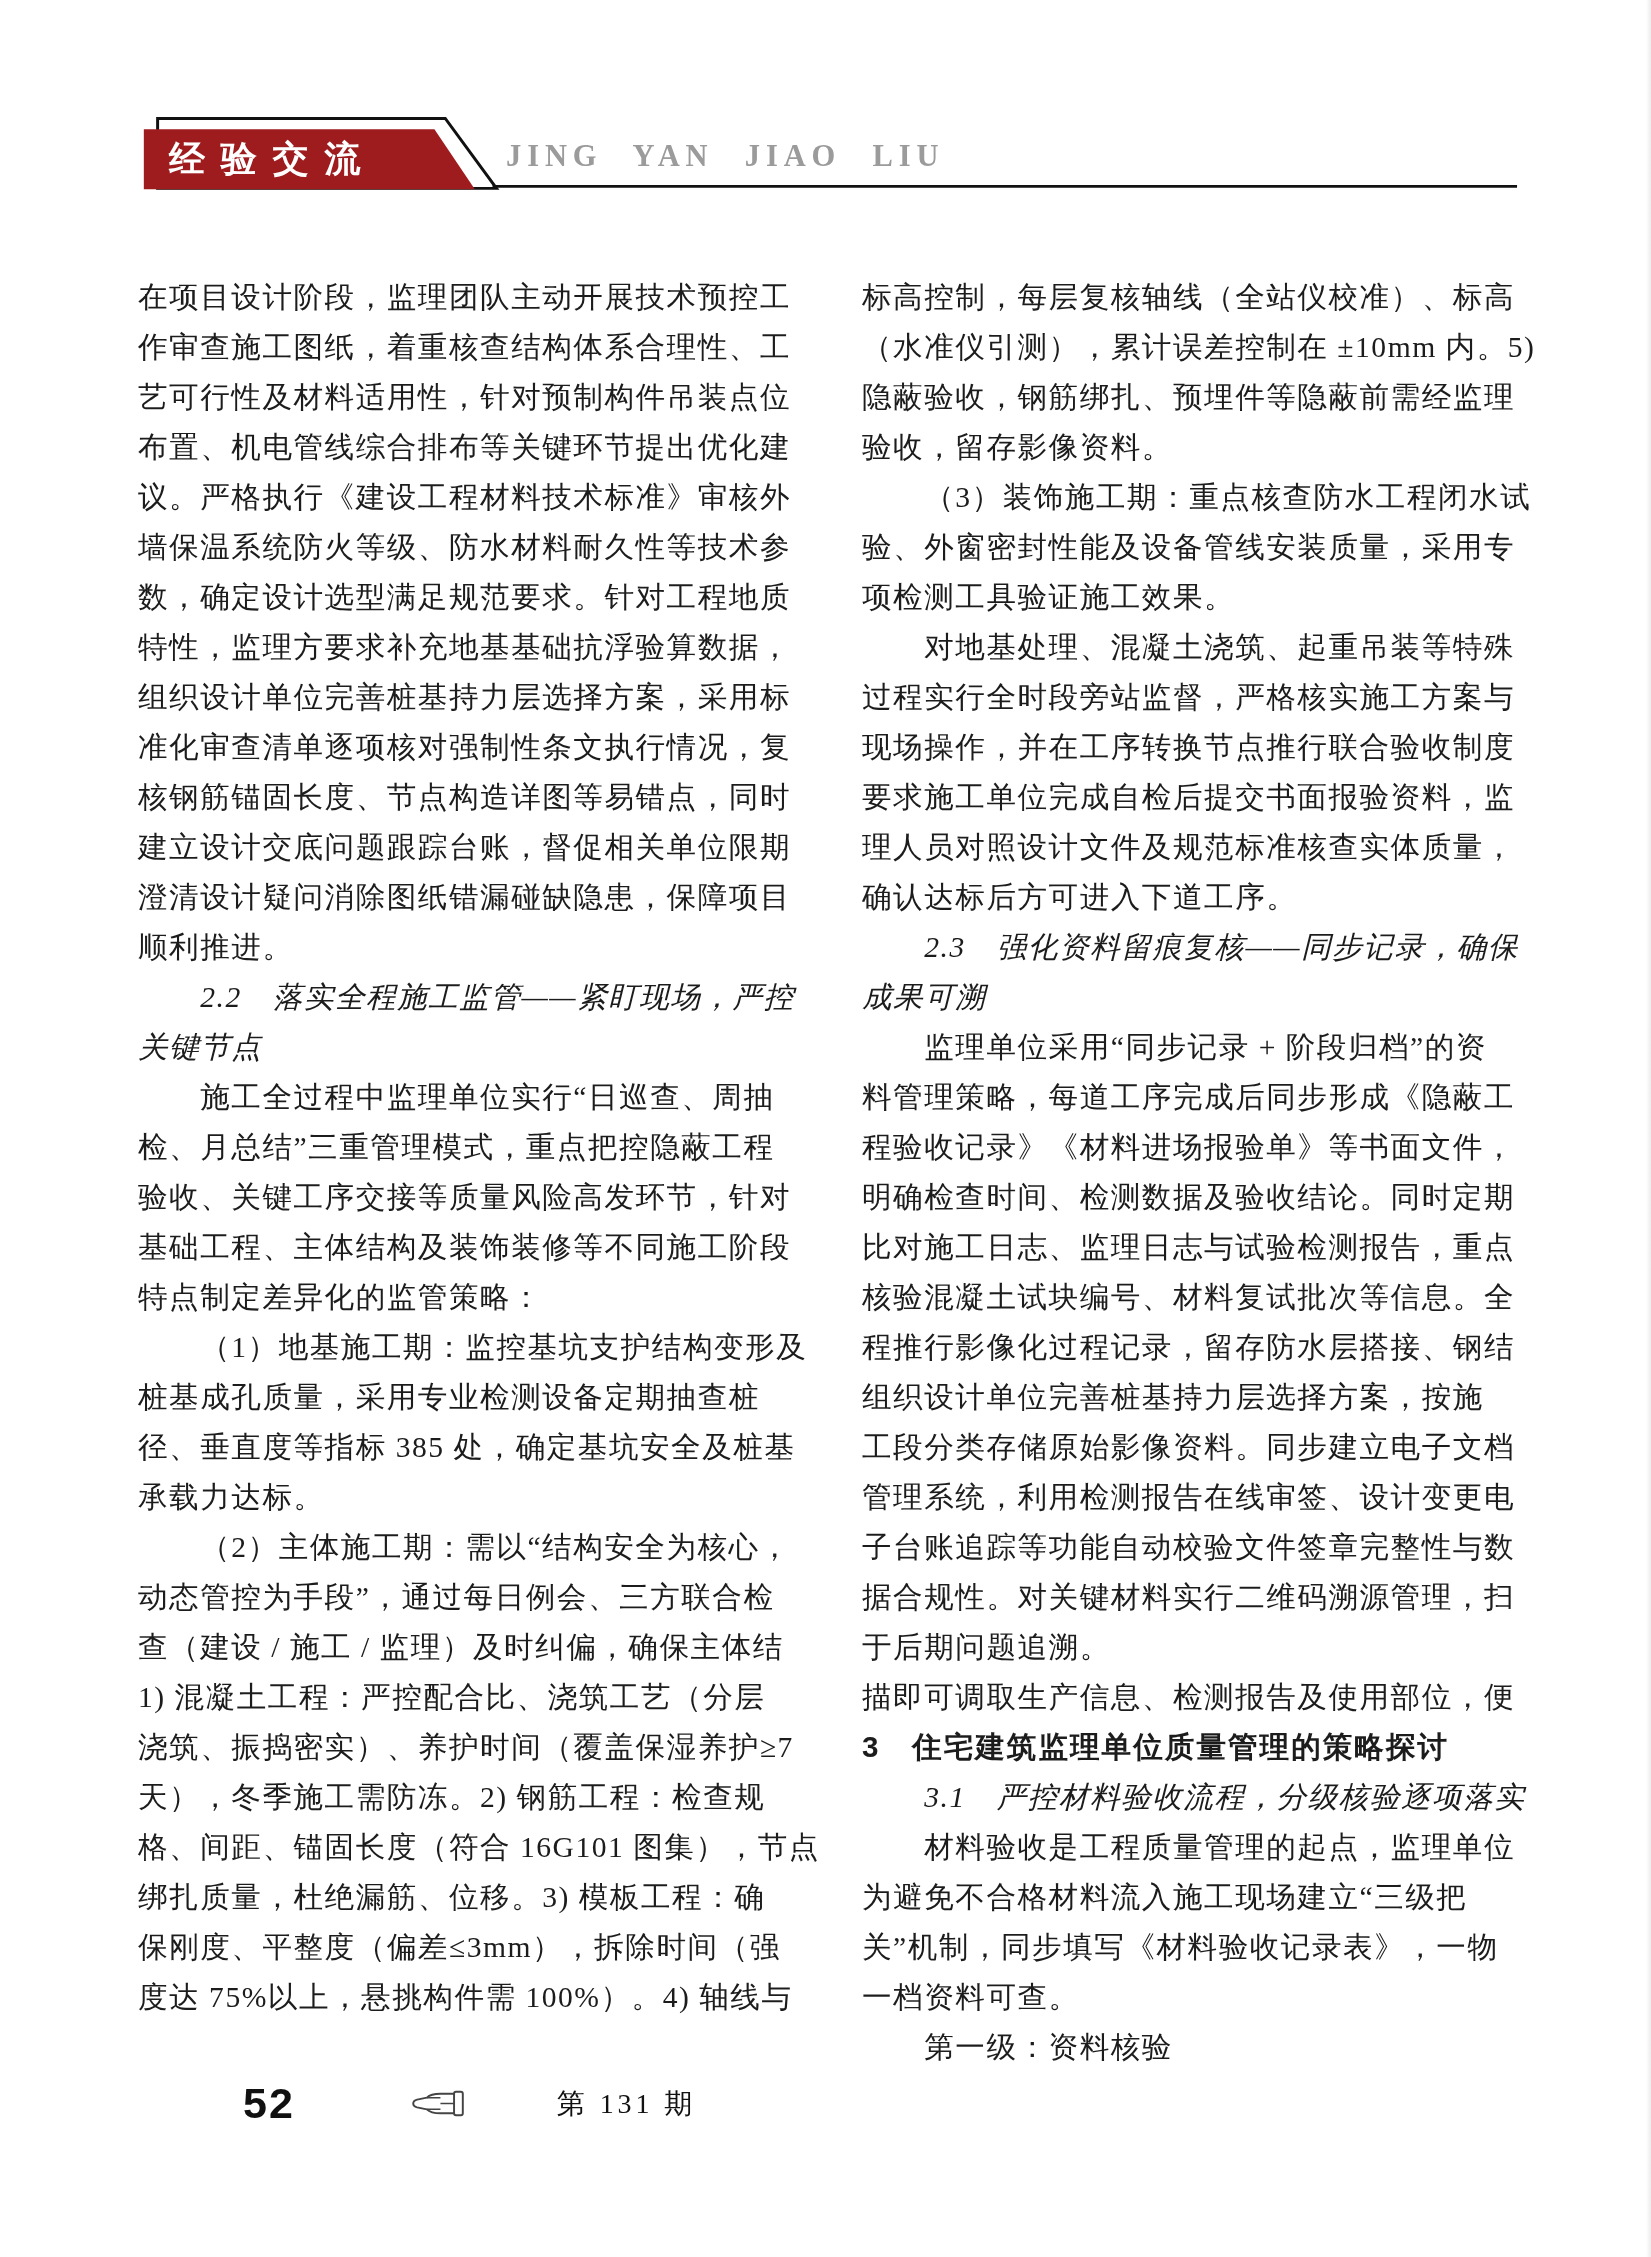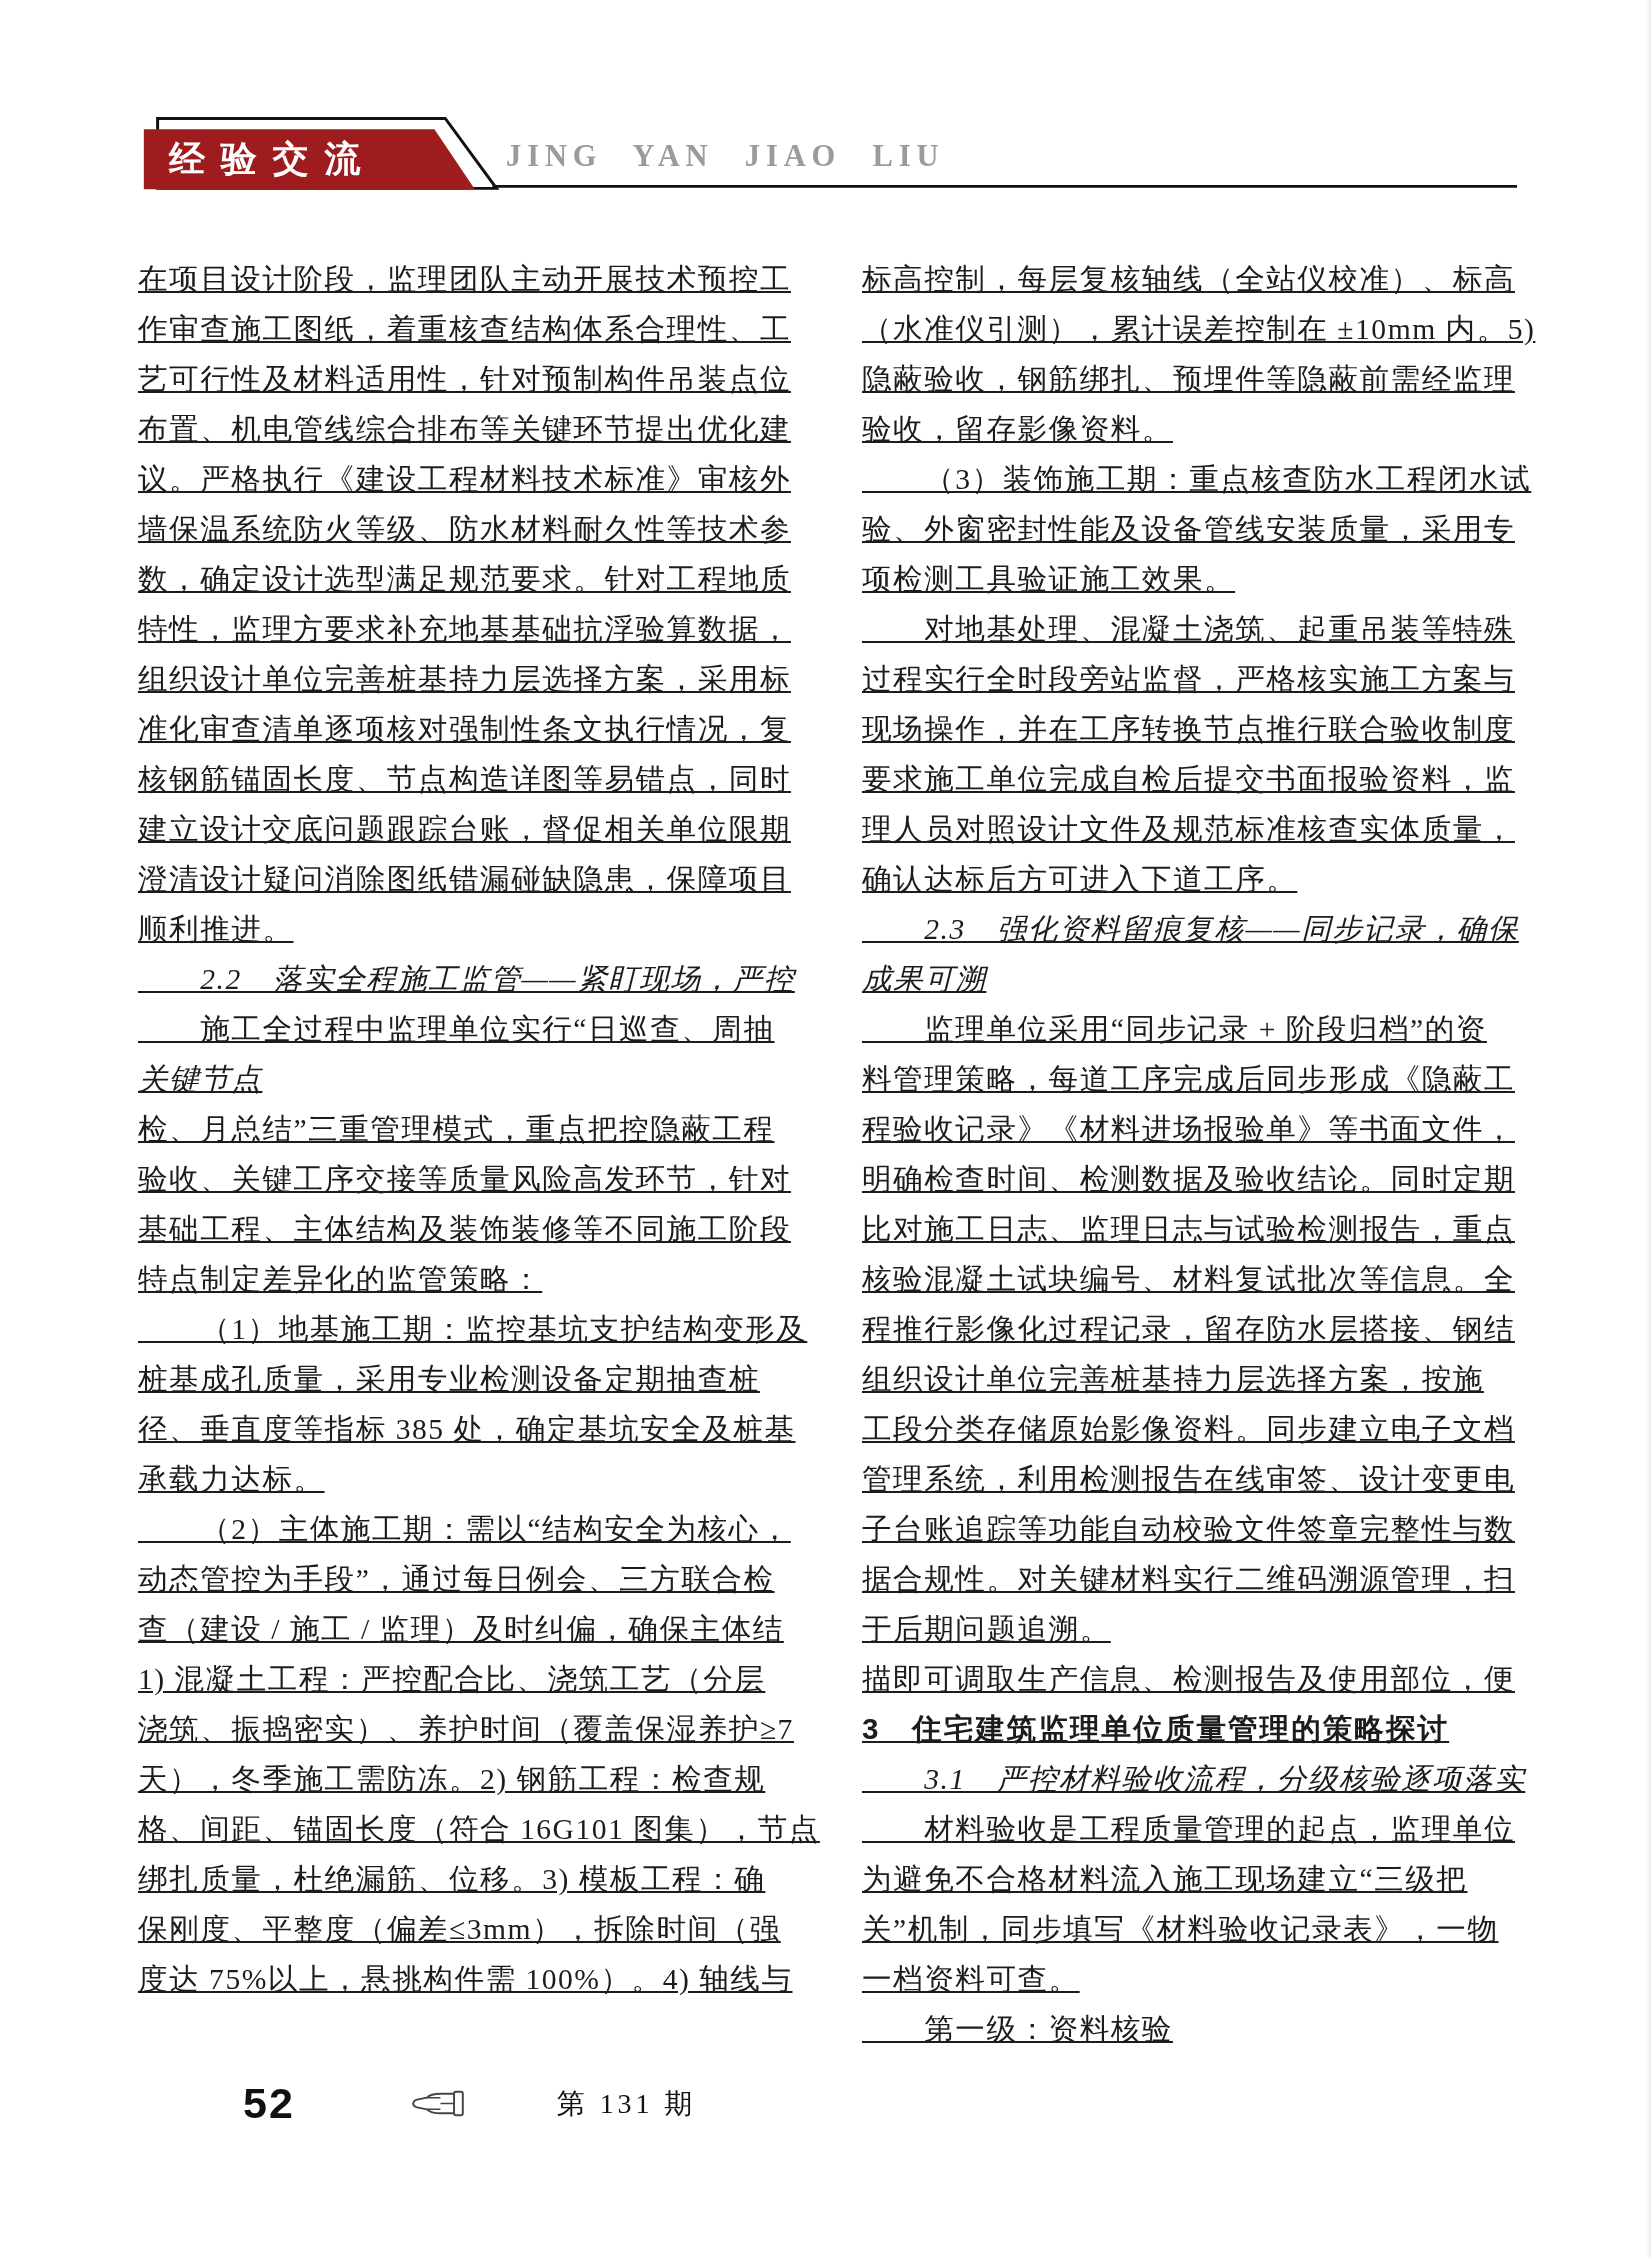--- a/index.html
+++ b/index.html
@@ -16,21 +16,21 @@
     font-weight:bold;font-size:36px;line-height:43px;color:#ffffff;
     letter-spacing:15.8px;white-space:pre;
   }
   .pinyin{
     position:absolute;left:506px;top:137px;
     font-family:"Liberation Serif","DejaVu Serif",serif;
     font-weight:bold;font-size:30.5px;line-height:39px;color:#9b9b9b;
     letter-spacing:5.9px;word-spacing:17.7px;white-space:pre;text-align:center;
   }
   
-  .col{position:absolute;top:254px;width:656px;text-decoration:underline;}
+  .col{position:absolute;top:272px;width:656px;}
   #col-left{left:138px;}
   #col-right{left:862px;}
   .line{
     height:50px;line-height:50px;font-size:29.6px;
     letter-spacing:1.5px;white-space:pre;color:#1c1c1c;
   }
   .s-kai{
     font-style:italic;
     font-family:"Liberation Serif","DejaVu Serif",serif;
   }
@@ -78,22 +78,22 @@
     <div class="line s-body">墙保温系统防火等级、防水材料耐久性等技术参</div>
     <div class="line s-body">数，确定设计选型满足规范要求。针对工程地质</div>
     <div class="line s-body">特性，监理方要求补充地基基础抗浮验算数据，</div>
     <div class="line s-body">组织设计单位完善桩基持力层选择方案，采用标</div>
     <div class="line s-body">准化审查清单逐项核对强制性条文执行情况，复</div>
     <div class="line s-body">核钢筋锚固长度、节点构造详图等易错点，同时</div>
     <div class="line s-body">建立设计交底问题跟踪台账，督促相关单位限期</div>
     <div class="line s-body">澄清设计疑问消除图纸错漏碰缺隐患，保障项目</div>
     <div class="line s-body">顺利推进。</div>
     <div class="line s-kai">　　2.2　落实全程施工监管——紧盯现场，严控</div>
+    <div class="line s-kai">关键节点</div>
     <div class="line s-body">　　施工全过程中监理单位实行“日巡查、周抽</div>
-    <div class="line s-kai">关键节点</div>
     <div class="line s-body">检、月总结”三重管理模式，重点把控隐蔽工程</div>
     <div class="line s-body">验收、关键工序交接等质量风险高发环节，针对</div>
     <div class="line s-body">基础工程、主体结构及装饰装修等不同施工阶段</div>
     <div class="line s-body">特点制定差异化的监管策略：</div>
     <div class="line s-body">　　（1）地基施工期：监控基坑支护结构变形及</div>
     <div class="line s-body">桩基成孔质量，采用专业检测设备定期抽查桩</div>
     <div class="line s-body">径、垂直度等指标 385 处，确定基坑安全及桩基</div>
     <div class="line s-body">承载力达标。</div>
     <div class="line s-body">　　（2）主体施工期：需以“结构安全为核心，</div>
     <div class="line s-body">动态管控为手段”，通过每日例会、三方联合检</div>

